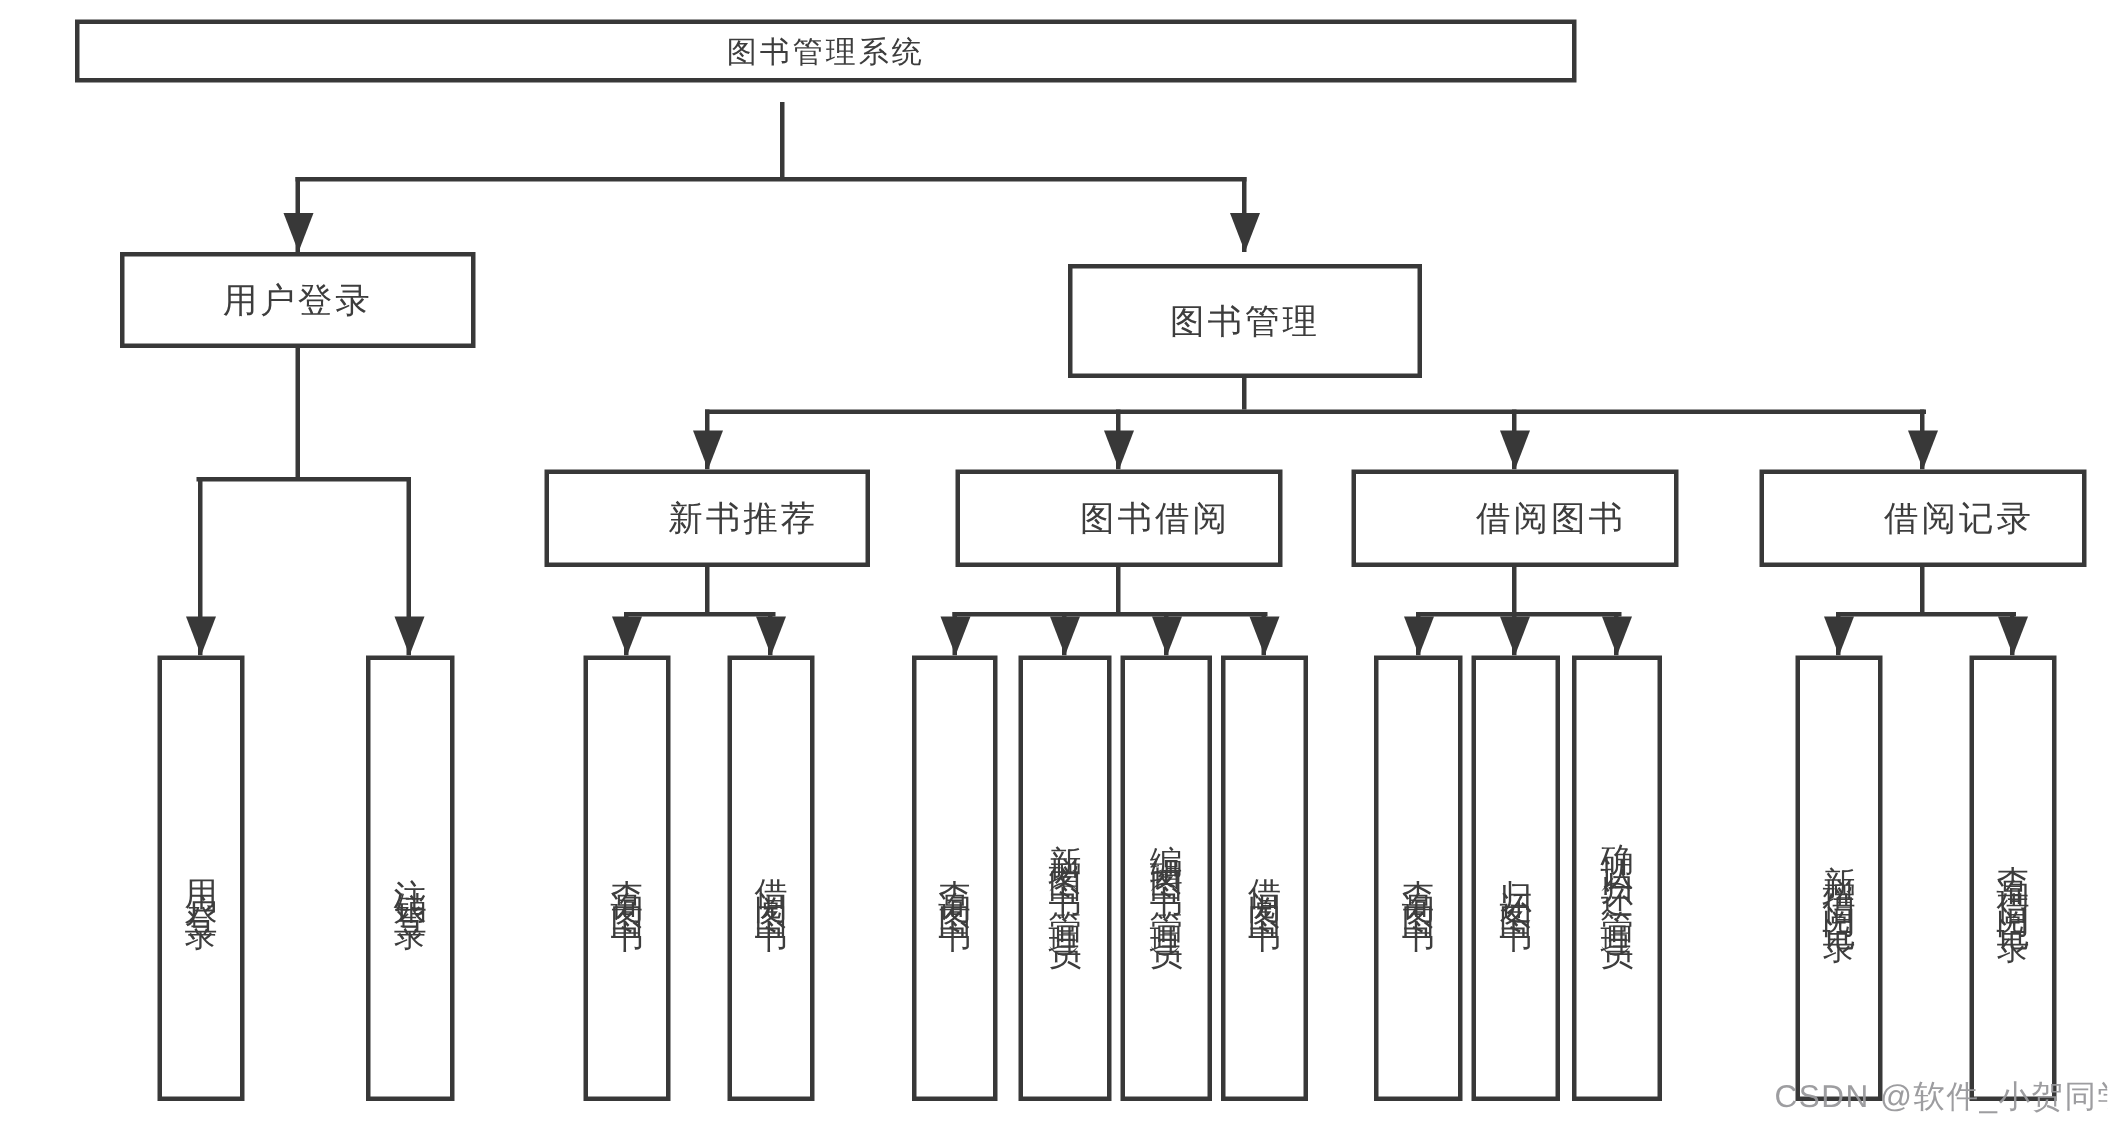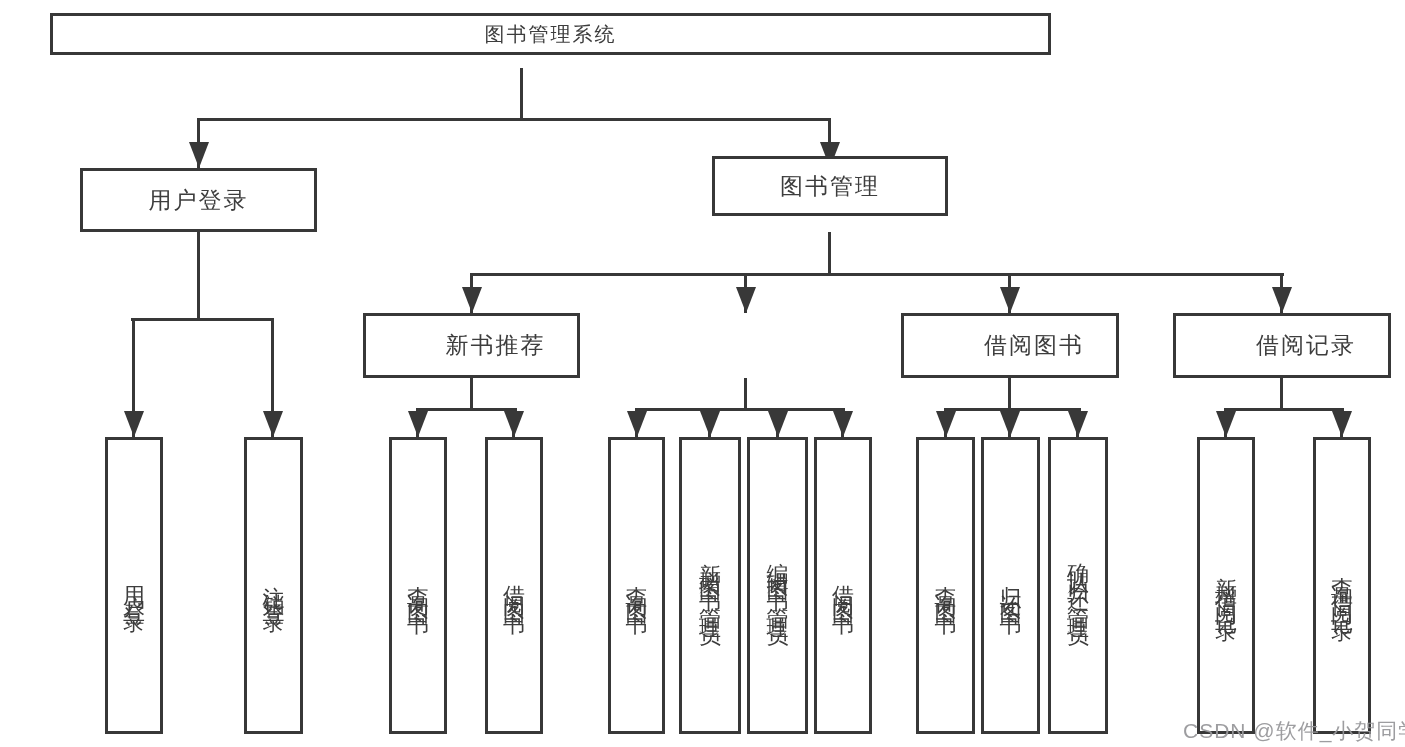--- a/index.html
+++ b/index.html
@@ -20,21 +20,21 @@
     display: flex;
     align-items: center;
     justify-content: center;
     font-size: 23px;
     letter-spacing: 2px;
     color: #3d3d3d;
     z-index: 2;
   }
   .box.top-node   { left: 22px;   top: 13px;  width: 1001px; height: 42px; font-size: 20px; margin-left: 28px; }
   .box.lvl2-a     { left: 80px;   top: 168px; width: 237px;  height: 64px; }
-  .box.lvl2-b     { left: 712px;  top: 156px; width: 236px;  height: 60px; }
+  .box.lvl2-b     { left: 712px;  top: 176px; width: 236px;  height: 76px; }
   .box.lvl3       { top: 313px; height: 65px; padding-left: 48px; }
   .box.lvl3-a     { left: 363px;  width: 217px; }
   .box.lvl3-b     { left: 637px;  width: 218px; }
   .box.lvl3-c     { left: 901px;  width: 218px; }
   .box.lvl3-d     { left: 1173px; width: 218px; }
   .leaf {
     position: absolute;
     top: 437px;
     height: 297px;
     box-sizing: border-box;
@@ -88,20 +88,21 @@
 <body>
 
 <div id="canvas">
 
   <div class="box top-node">图书管理系统</div>
 
   <div class="box lvl2-a">用户登录</div>
   <div class="box lvl2-b">图书管理</div>
 
   <div class="box lvl3 lvl3-a">新书推荐</div>
+  <div class="box lvl3 lvl3-b">图书借阅</div>
   <div class="box lvl3 lvl3-c">借阅图书</div>
   <div class="box lvl3 lvl3-d">借阅记录</div>
 
   <div class="leaf a1">用户登录</div>
   <div class="leaf a2">注销登录</div>
   <div class="leaf b1">查询图书</div>
   <div class="leaf b2">借阅图书</div>
   <div class="leaf c1">查询图书</div>
   <div class="leaf c2">新增图书（管理员）</div>
   <div class="leaf c3">编辑图书（管理员）</div>

